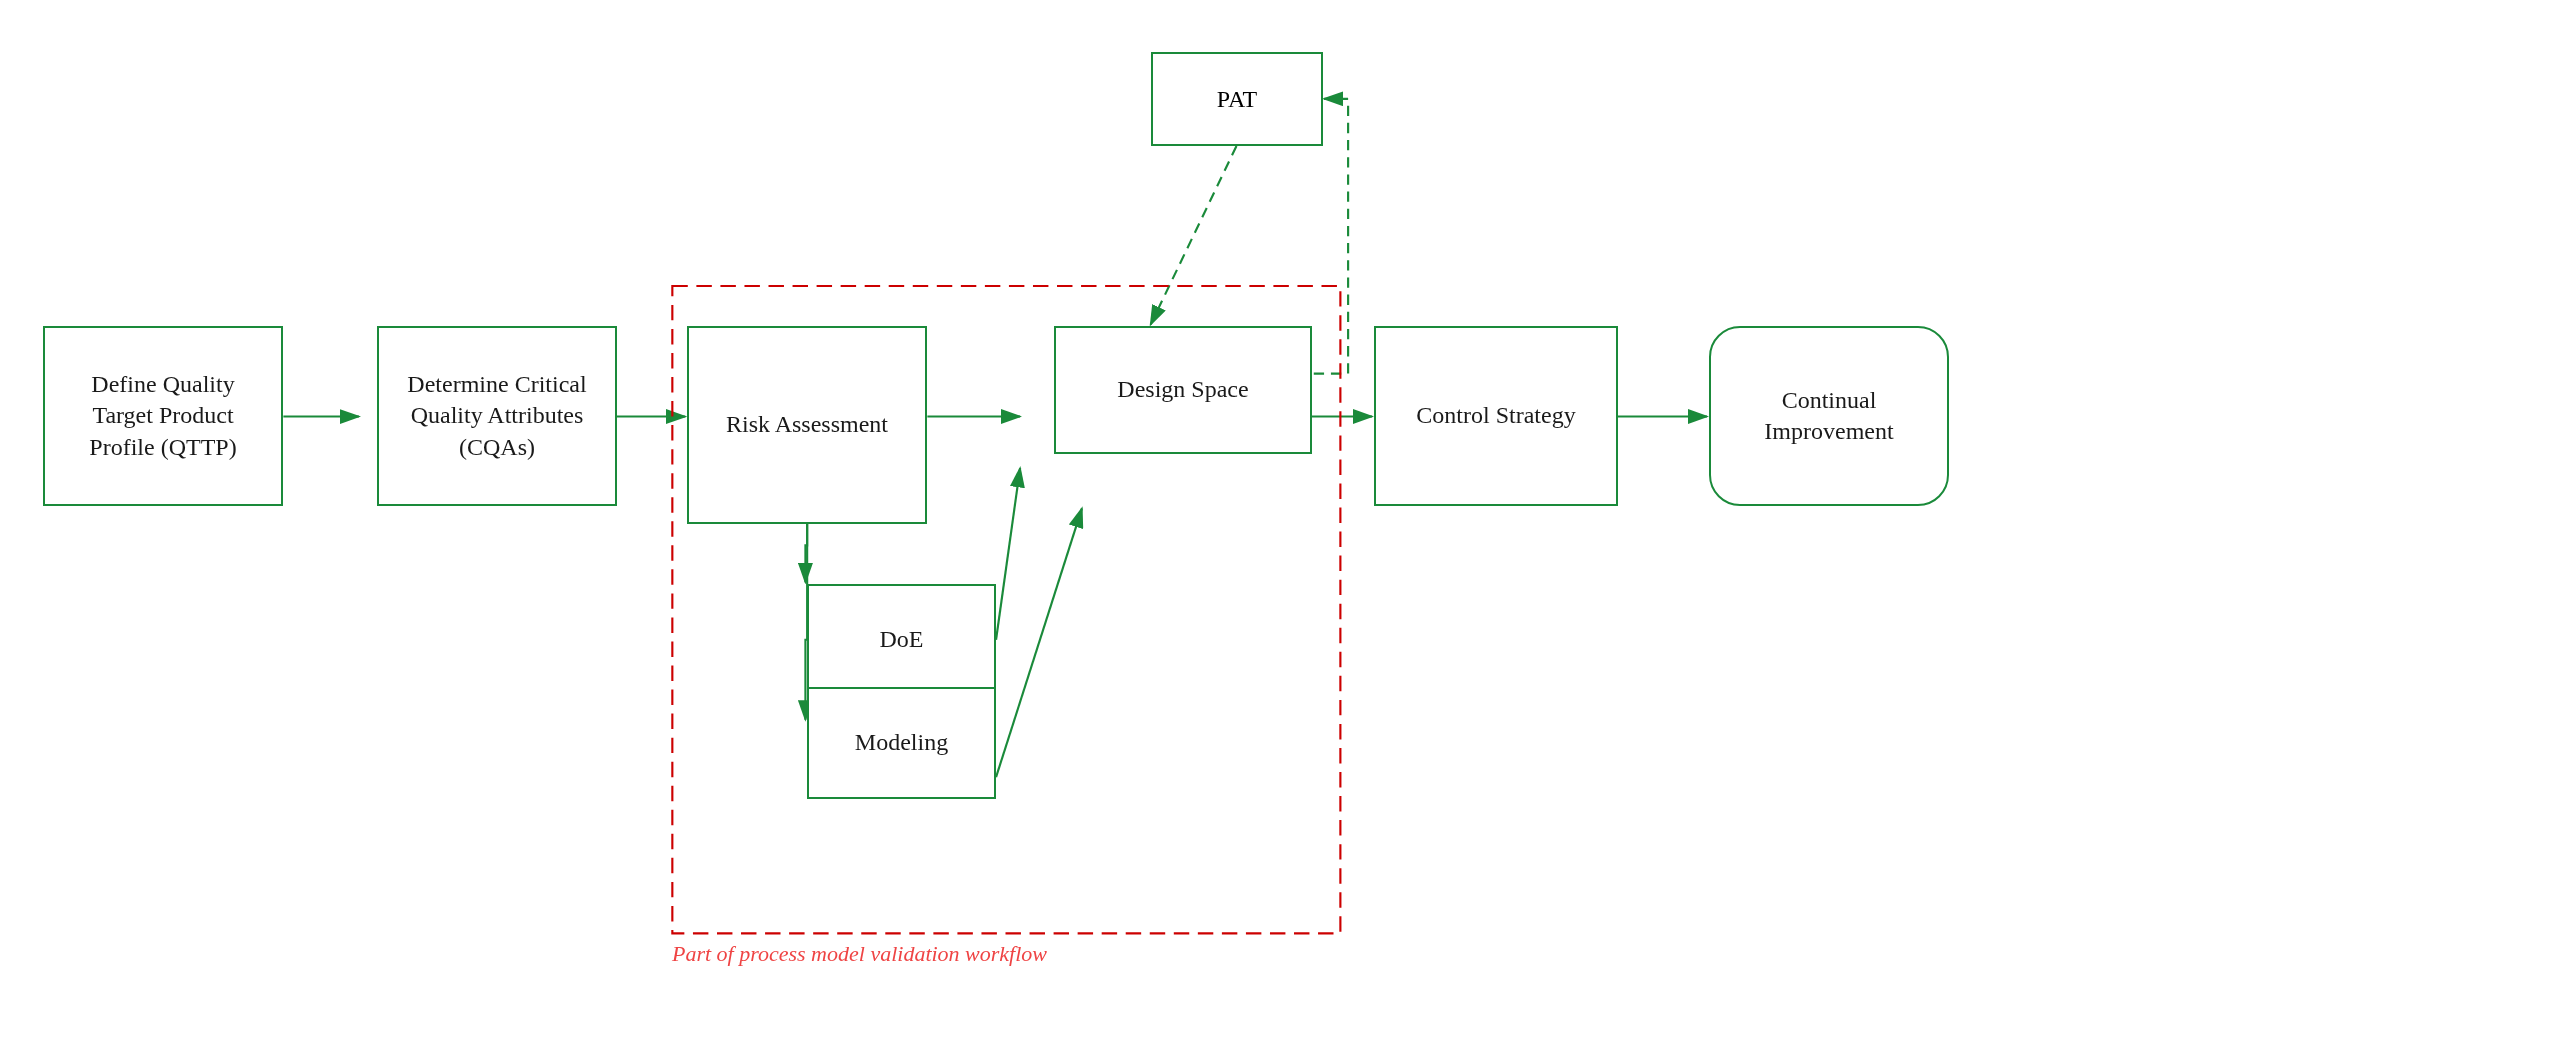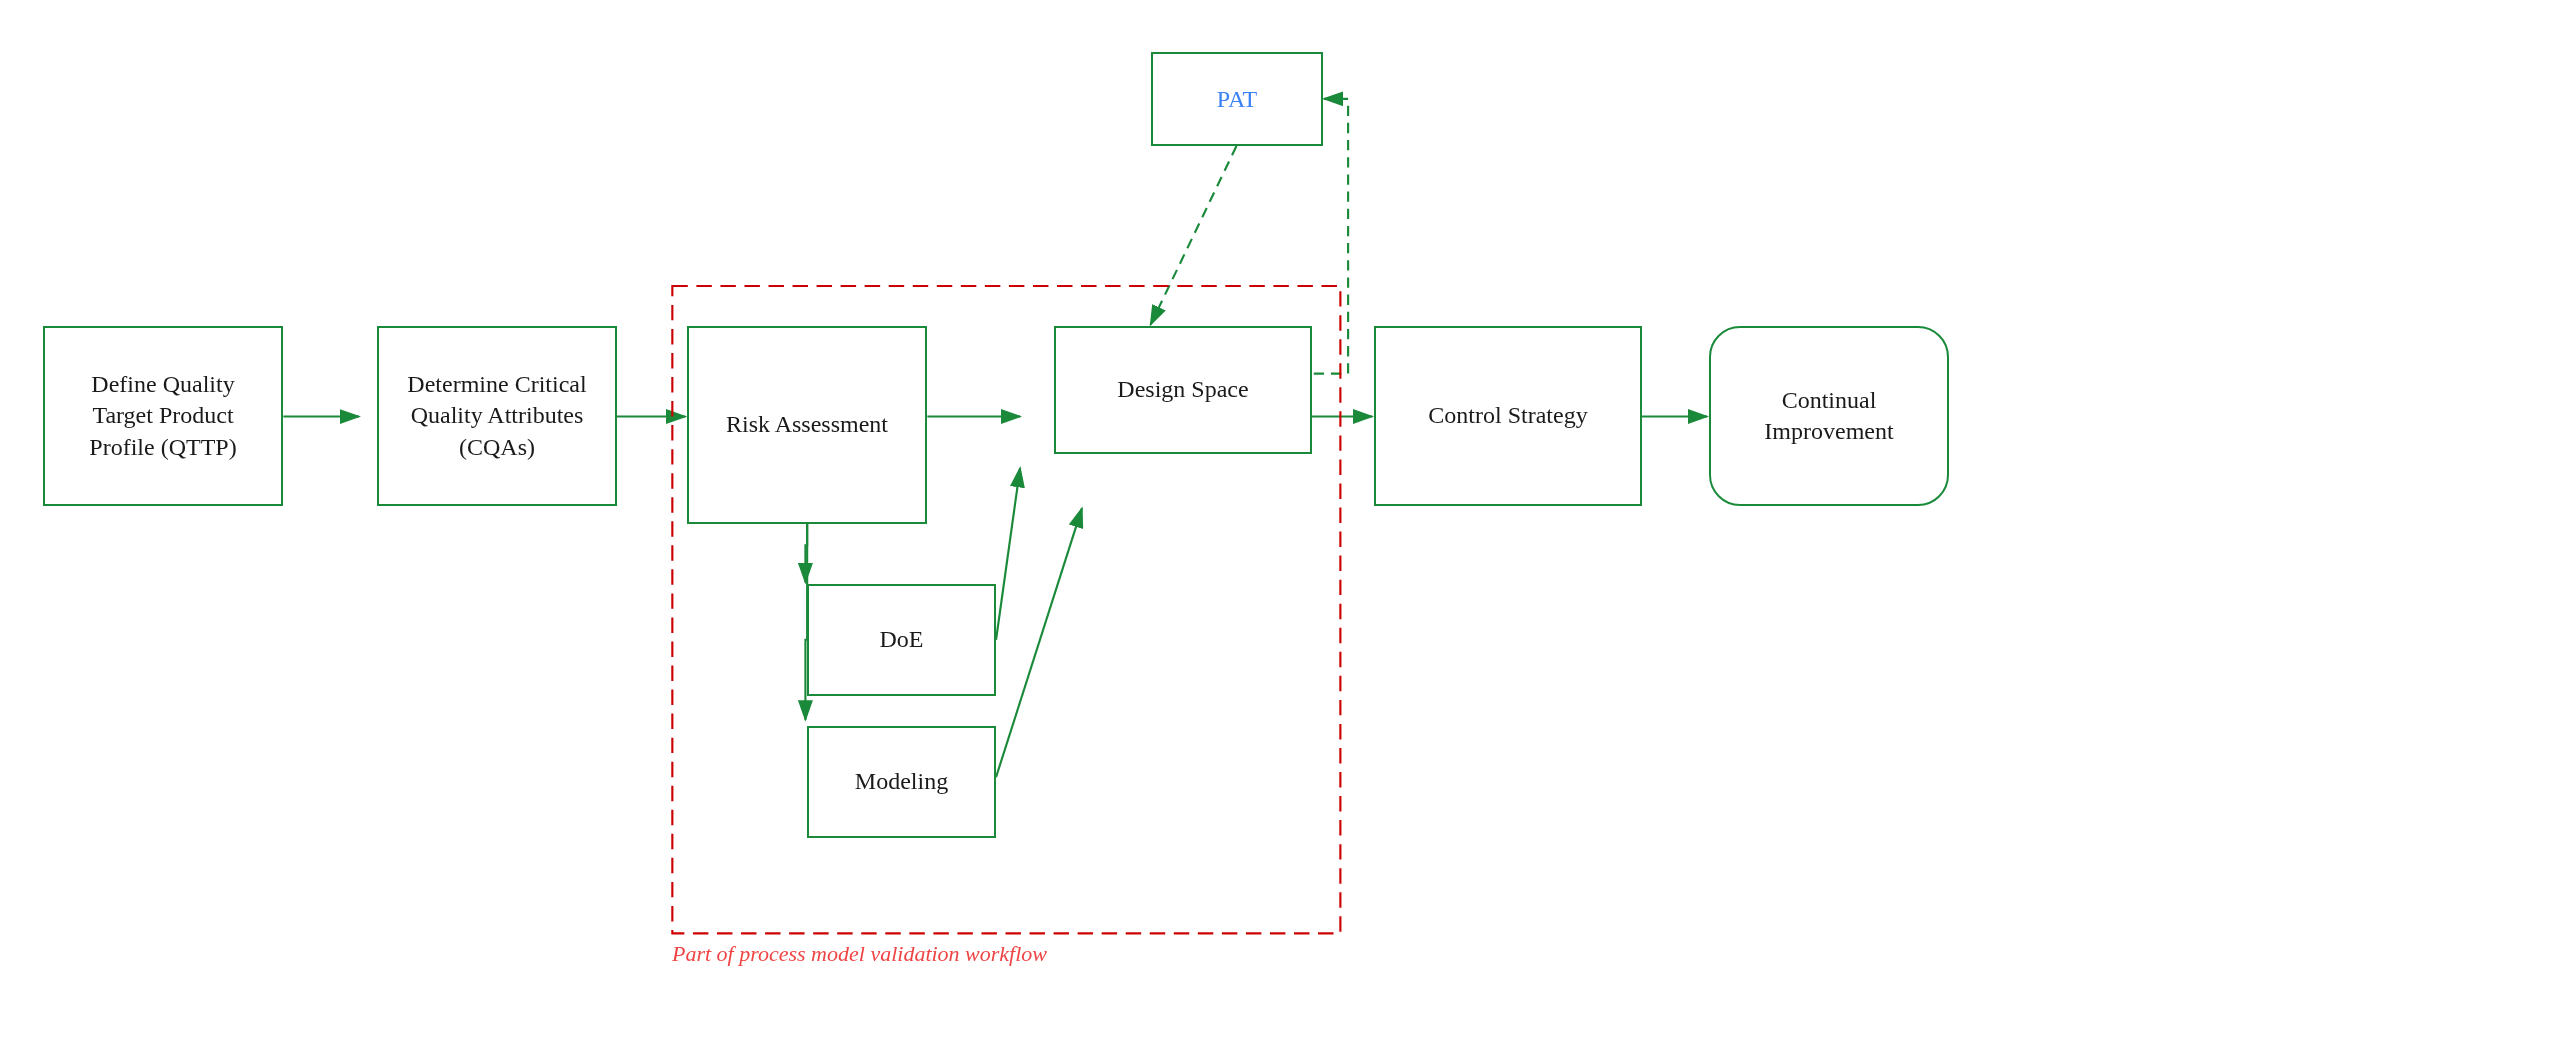--- a/index.html
+++ b/index.html
@@ -30,21 +30,21 @@
       line-height: 1.3;
     }
     .box-pat {
       position: absolute;
       border: 2.1px solid #1a8a3a;
       display: flex;
       align-items: center;
       justify-content: center;
       text-align: center;
       font-size: 24px;
-      color: #3b82f6;
+      color: #000000;
       background: #fff;
       padding: 12px;
     }
     svg.arrows {
       position: absolute;
       top: 0;
       left: 0;
       width: 2576px;
       height: 1052px;
       pointer-events: none;
@@ -112,33 +112,33 @@
   </div>
 
   <div class="box" style="left:687px; top:326px; width:240px; height:198px;">
     <span>Risk Assessment</span>
   </div>
 
   <div class="box" style="left:1054px; top:326px; width:258px; height:128px;">
     <span>Design Space</span>
   </div>
 
-  <div class="box" style="left:1374px; top:326px; width:268px; height:180px;">
+  <div class="box" style="left:1374px; top:326px; width:244px; height:180px;">
     <span>Control Strategy</span>
   </div>
 
   <div class="box" style="left:1709px; top:326px; width:240px; height:180px;border-radius:31px;">
     <span>Continual<br>Improvement</span>
   </div>
 
   <div class="box" style="left:807px; top:584px; width:189px; height:112px;">
     <span>DoE</span>
   </div>
 
-  <div class="box" style="left:807px; top:726px; width:189px; height:112px;">
+  <div class="box" style="left:807px; top:687px; width:189px; height:112px;">
     <span>Modeling</span>
   </div>
 
   <div class="box-pat" style="left:1151px; top:52px; width:172px; height:94px;">
     <span>PAT</span>
   </div>
 
   <div class="label-red" style="left:672px; top:941px;">
     <span>Part of process model validation workflow</span>
   </div>

